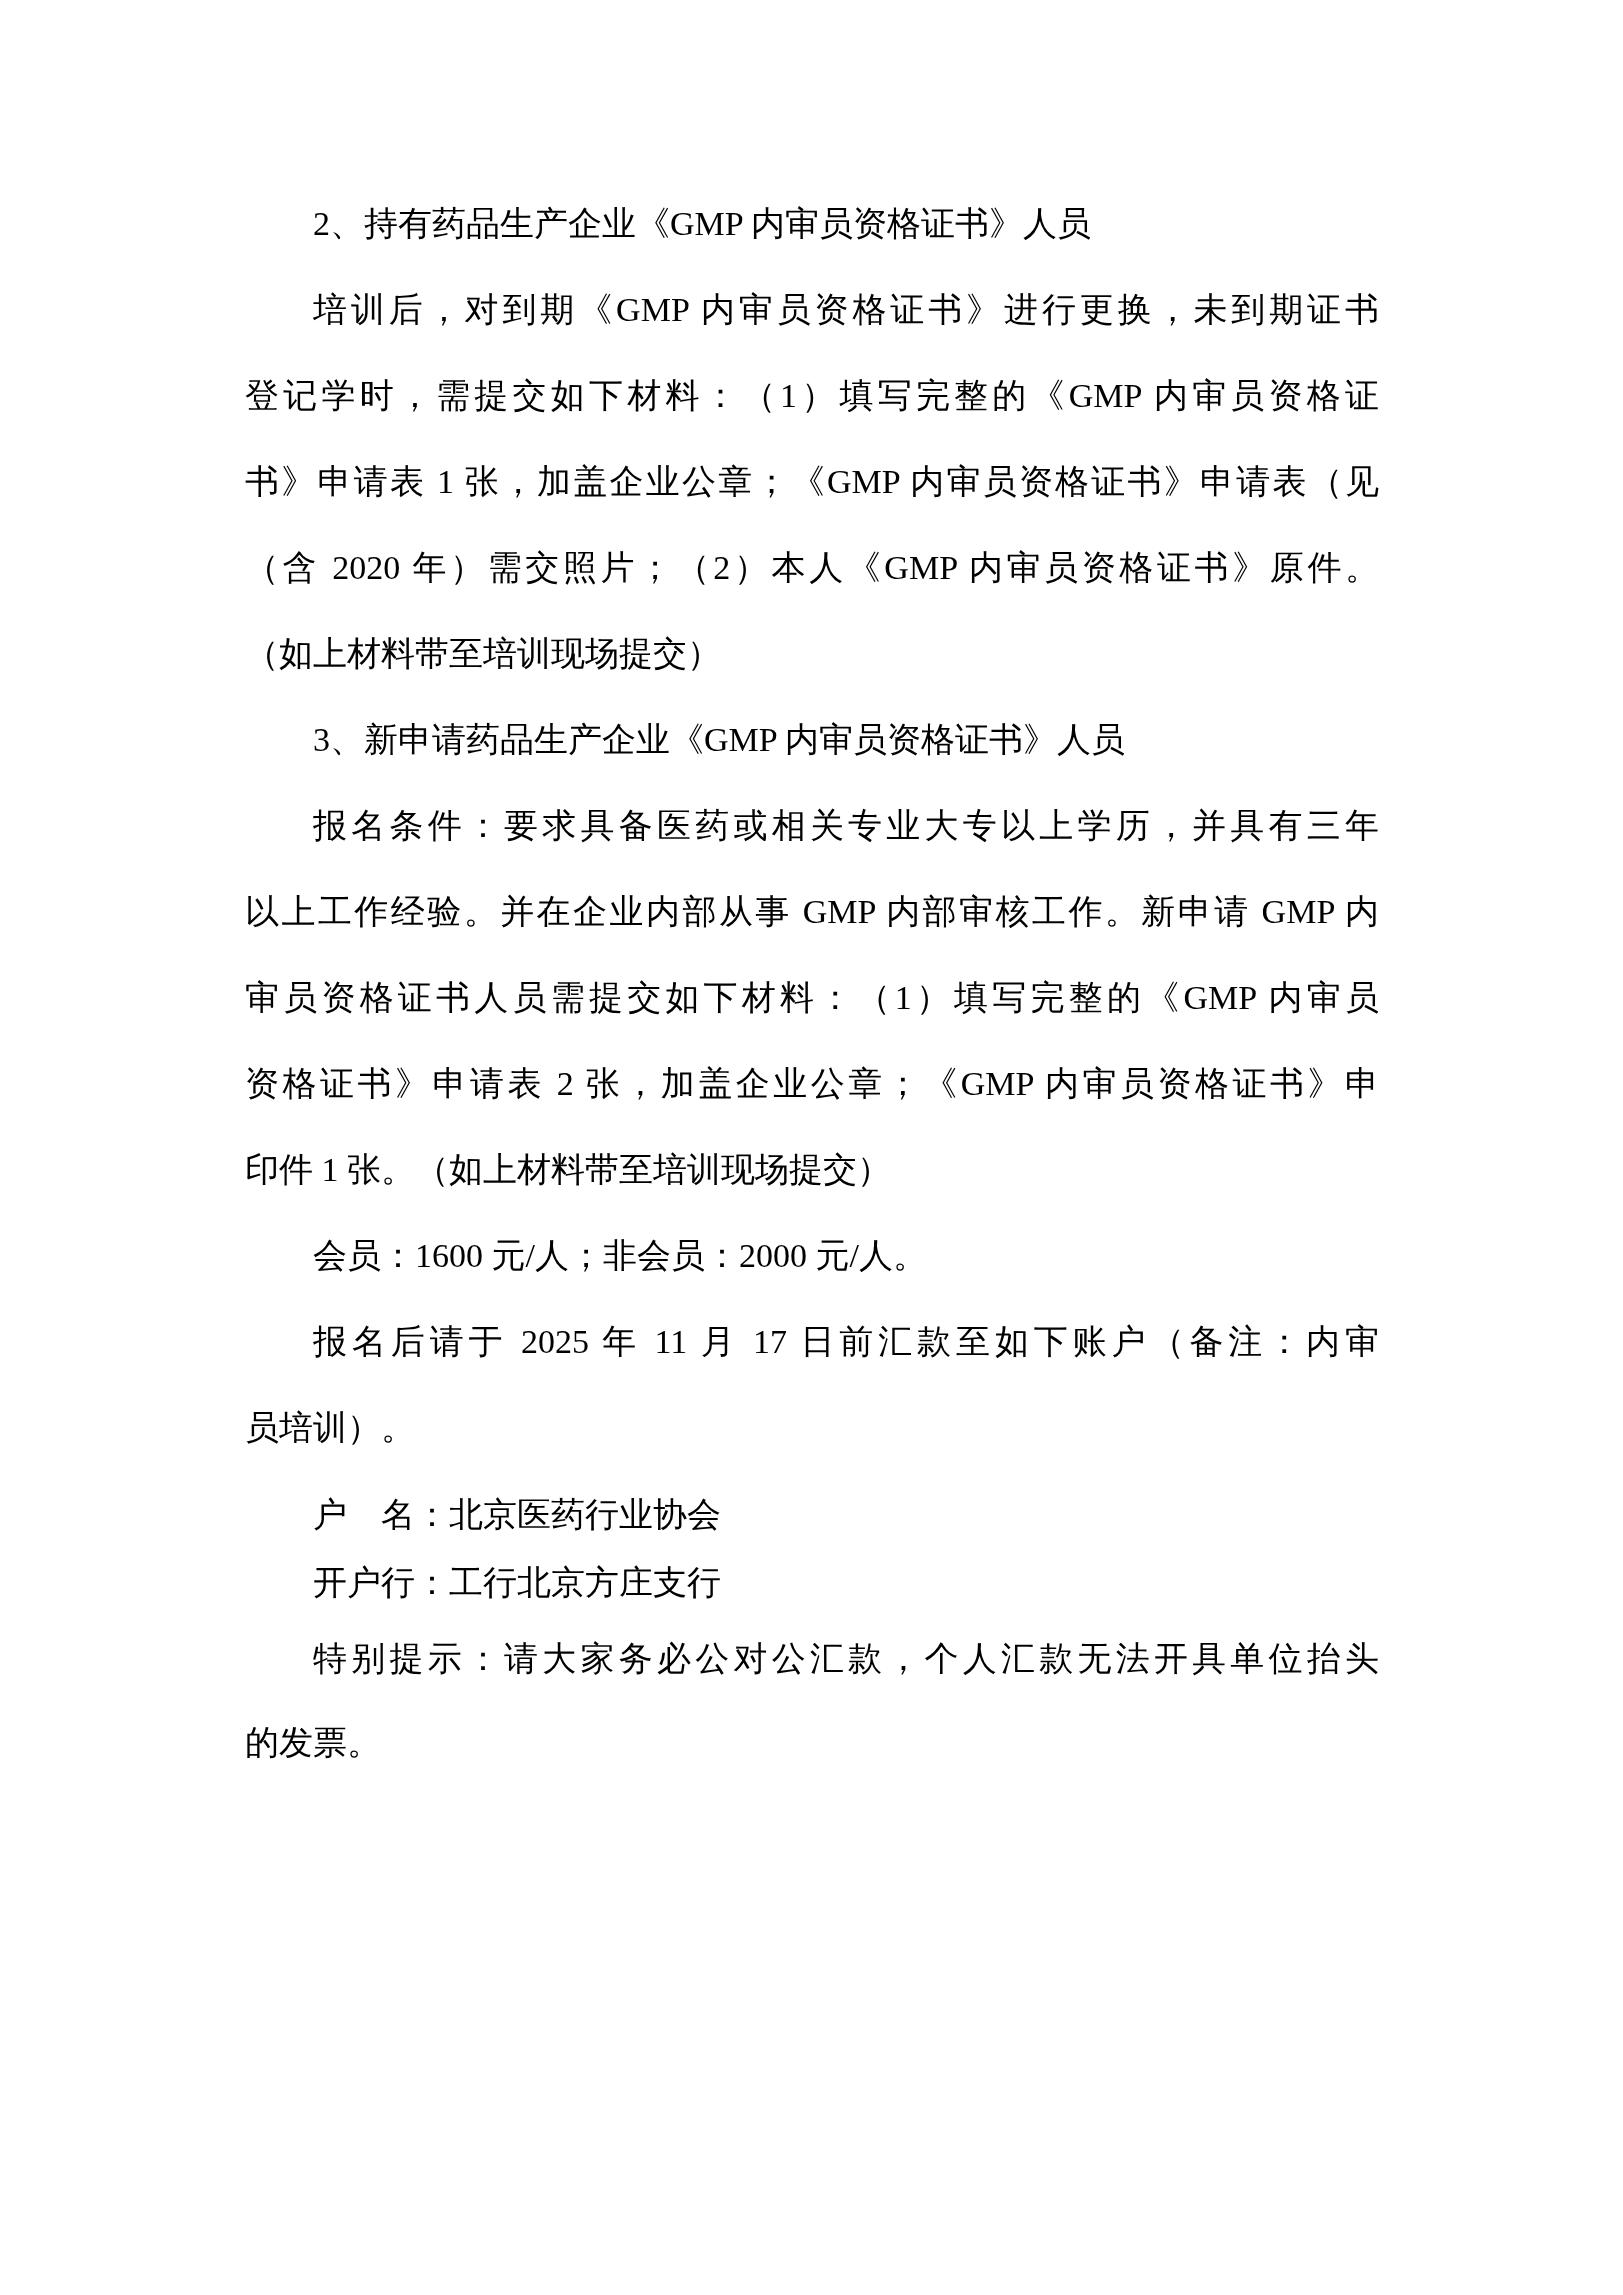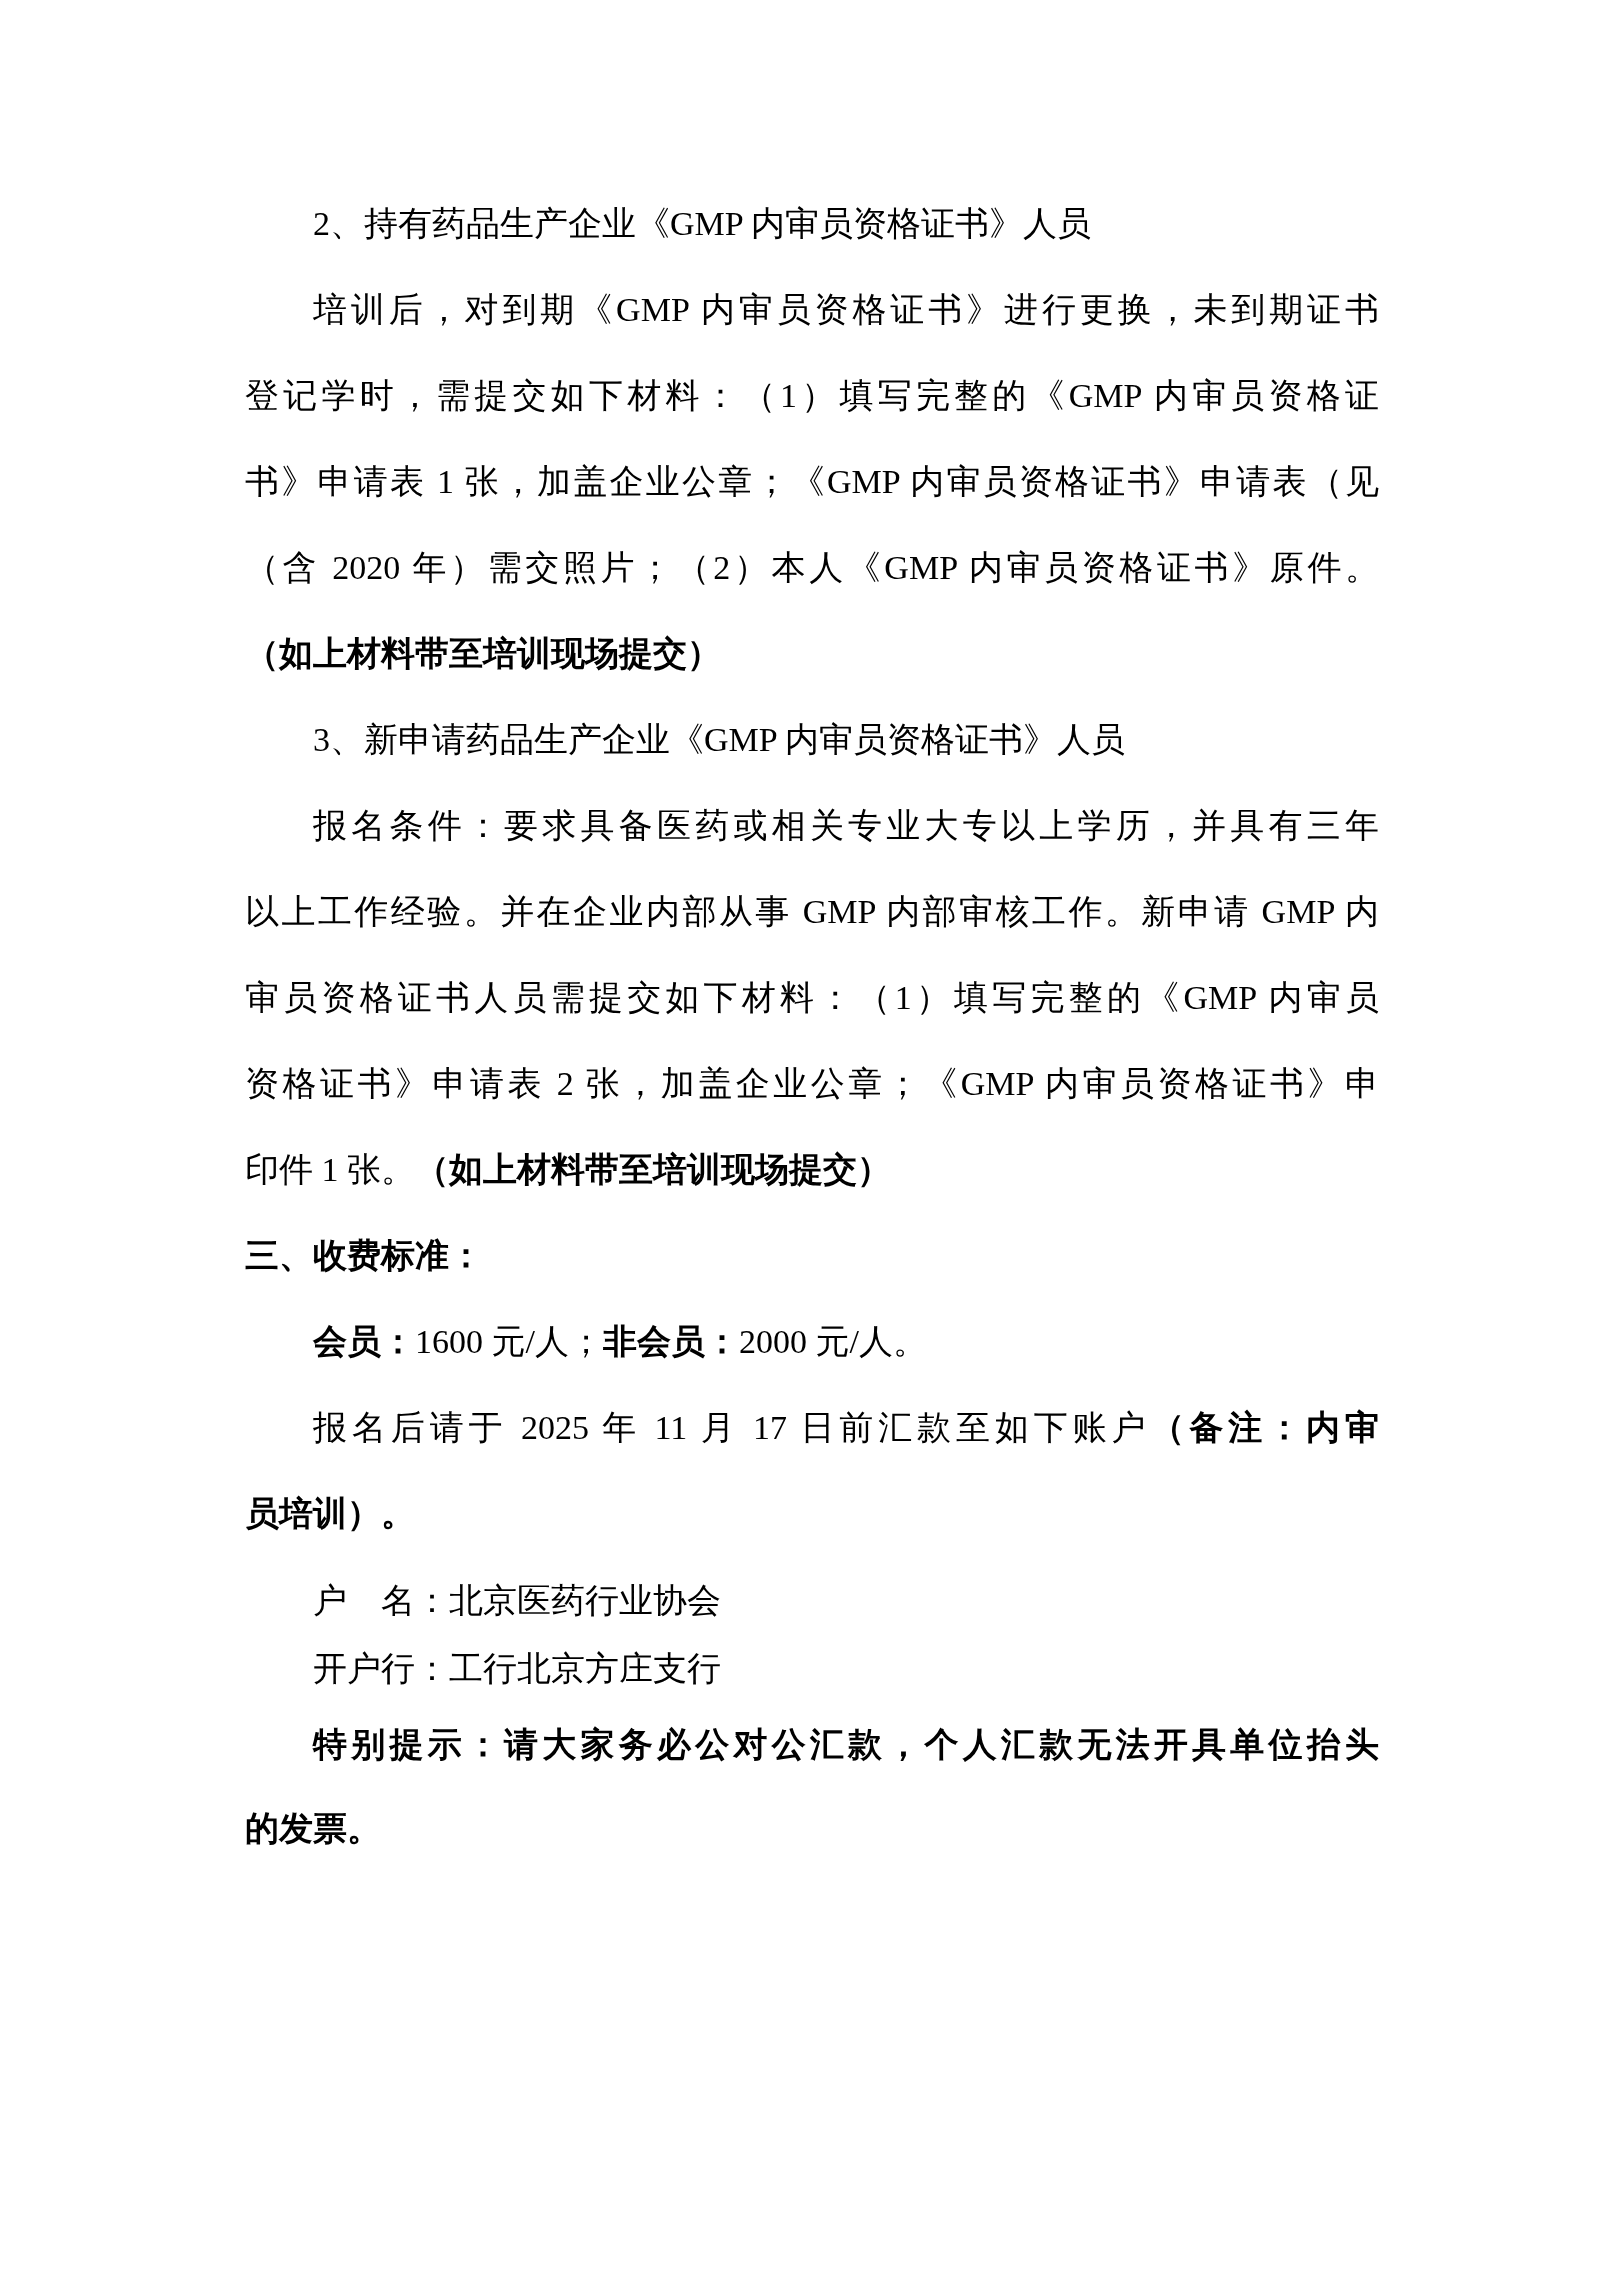--- a/index.html
+++ b/index.html
@@ -34,21 +34,21 @@
   }
   .line.indent {
     text-indent: 2em;
   }
   .line.fill {
     text-align: justify;
     text-align-last: justify;
     text-justify: inter-character;
   }
   .seg { font-weight: 400; }
-  .seg.bold { font-weight: 700; }
+  .seg.bold { font-weight: 400; }
   
   .para.bank { margin-top: 9.7px; }
   .para.bank .line {
     height: 68px;
     line-height: 68px;
   }
   .para.notice .line {
     height: 84px;
     line-height: 84px;
   }
@@ -72,23 +72,20 @@
         <div class="line indent"><span class="seg">3、新申请药品生产企业《GMP 内审员资格证书》人员</span></div>
       </div>
       <div class="para body">
         <div class="line indent fill"><span class="seg">报名条件：要求具备医药或相关专业大专以上学历，并具有三年</span></div>
         <div class="line fill"><span class="seg">以上工作经验。并在企业内部从事 GMP 内部审核工作。新申请 GMP 内</span></div>
         <div class="line fill"><span class="seg">审员资格证书人员需提交如下材料：（1）填写完整的《GMP 内审员</span></div>
         <div class="line fill"><span class="seg">资格证书》申请表 2 张，加盖企业公章；《GMP 内审员资格证书》申</span></div>
         <div class="line"><span class="seg">印件 1 张。</span><span class="seg bold">（如上材料带至培训现场提交）</span></div>
       </div>
       <div class="para body">
-        <div class="line"><span class="seg bold">三、收费标准：</span></div>
-      </div>
-      <div class="para body">
         <div class="line indent"><span class="seg bold">会员：</span><span class="seg">1600 元/人；</span><span class="seg bold">非会员：</span><span class="seg">2000 元/人。</span></div>
       </div>
       <div class="para body">
         <div class="line indent fill"><span class="seg">报名后请于 2025 年 11 月 17 日前汇款至如下账户</span><span class="seg bold">（备注：内审</span></div>
         <div class="line"><span class="seg bold">员培训）。</span></div>
       </div>
       <div class="para bank">
         <div class="line indent"><span class="seg">户　名：北京医药行业协会</span></div>
         <div class="line indent"><span class="seg">开户行：工行北京方庄支行</span></div>
       </div>

